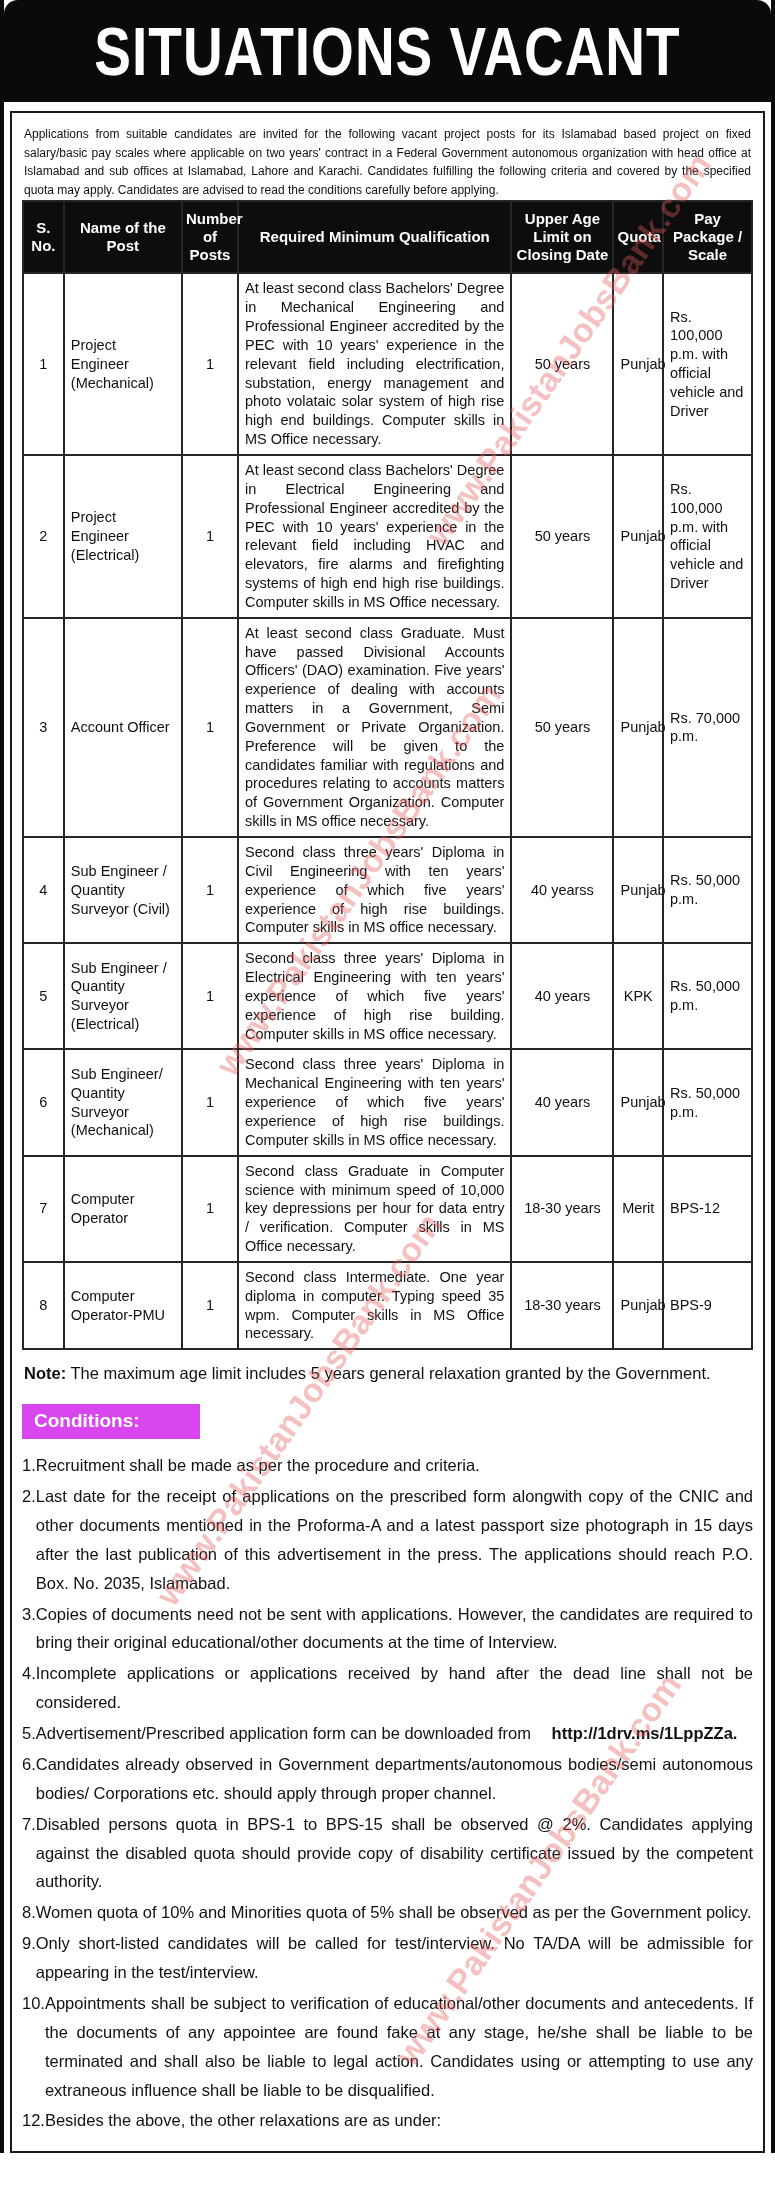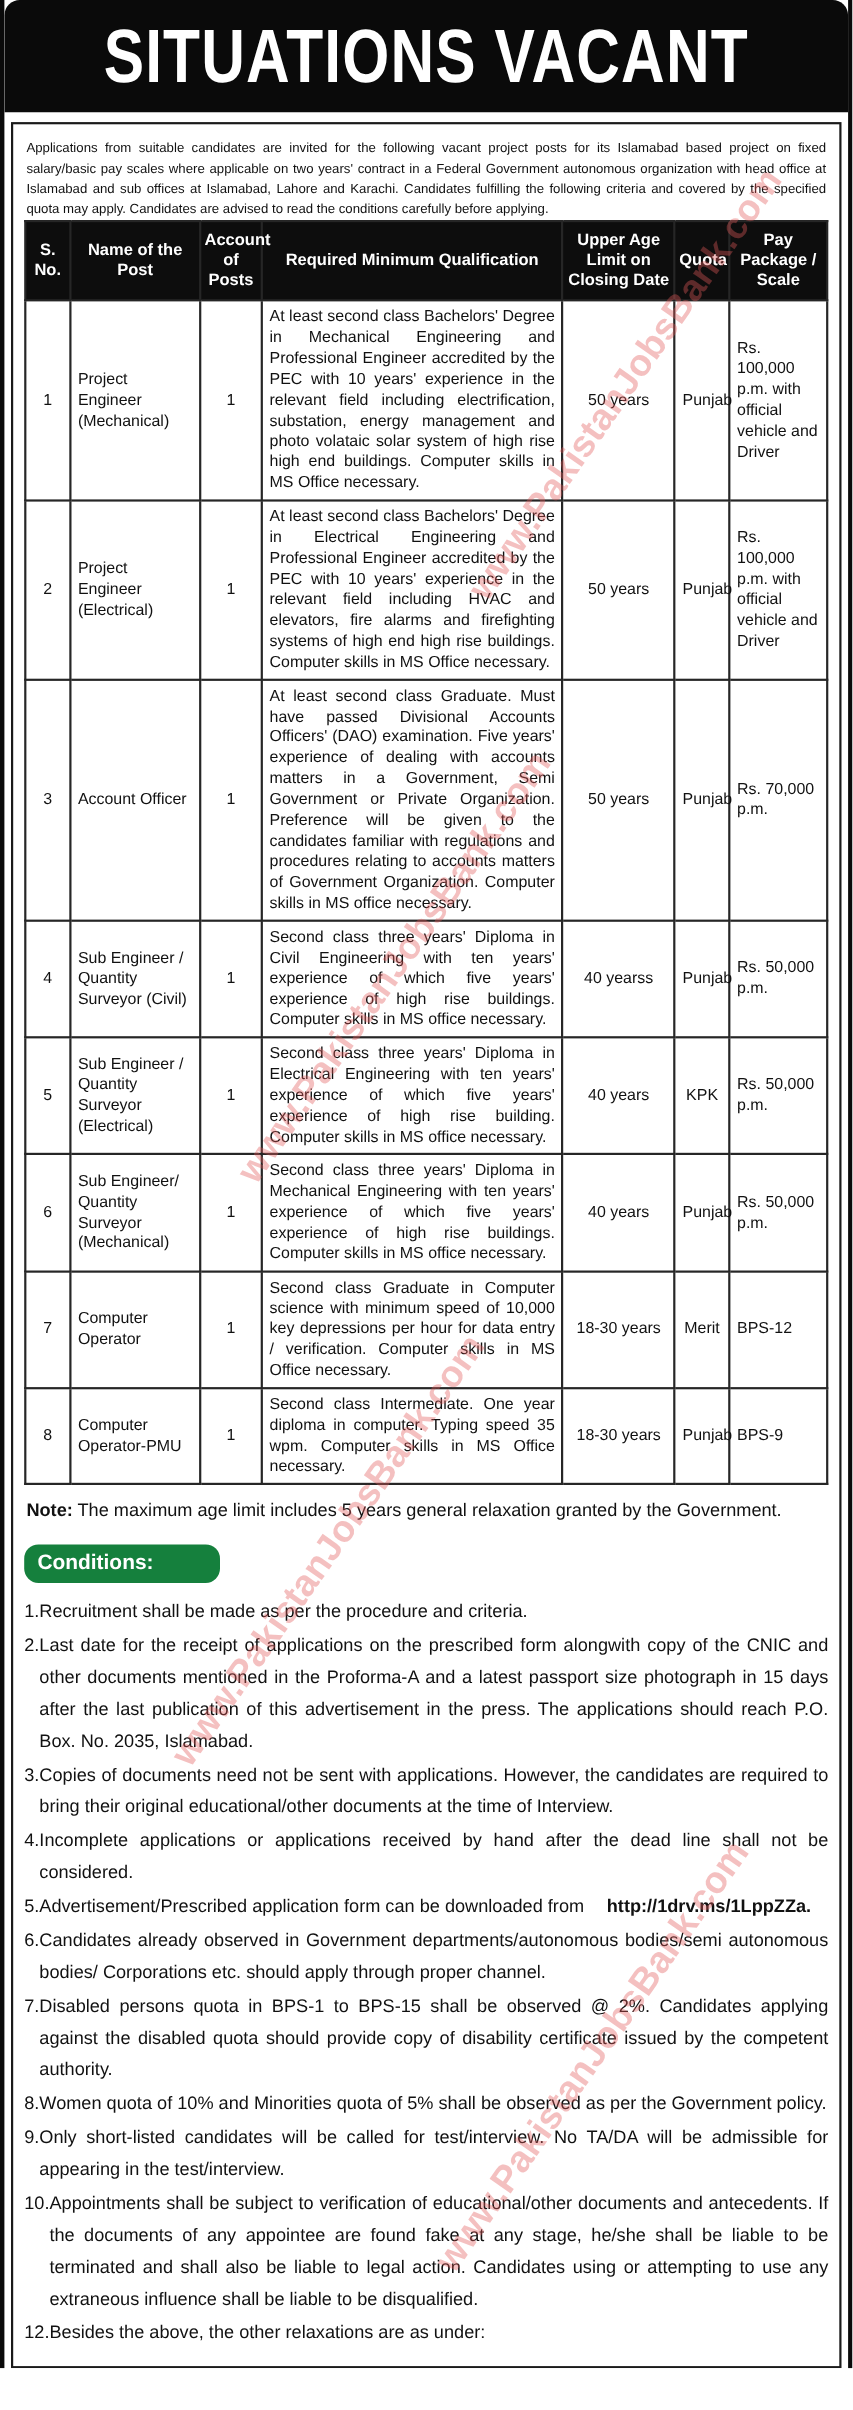--- a/index.html
+++ b/index.html
@@ -69,27 +69,26 @@
   .jobs-table td.age, .jobs-table td.quota { text-align: center; }
   .jobs-table td.qual { text-align: justify; }
   .jobs-table td.pay { text-align: left; }
   .jobs-table tr.bps td.pay { }
 
   .note-line { font-size: 16.5px; margin: 12px 2px 14px 2px; line-height: 1.45; }
   .note-line b { font-weight: bold; text-align: center; }
 
   .conditions-label {
     display: inline-block;
-    background: #15803d;
+    background: #d946ef;
     color: #fff;
     font-weight: bold;
     font-size: 19px;
     padding: 6px 60px 7px 12px;
     margin: 4px 0 10px 0;
-    border-radius: 13px;
   }
 
   .cond { display: flex; font-size: 16.5px; line-height: 1.75; margin: 2px 0; }
   .cond .num { flex: none; }
   .cond .t { flex: 1; text-align: justify; }
   .cond .t b { font-weight: bold; padding-left: 16px; }
 
   .watermark {
     position: absolute;
     color: rgba(225, 90, 90, 0.38);
@@ -132,21 +131,21 @@
             <col class="c-posts">
             <col class="c-qual">
           <col class="c-age">
             <col class="c-quota">
             <col class="c-pay">
         </colgroup>
         <thead>
           <tr>
             <th>S. No.</th>
             <th>Name of the Post</th>
-            <th>Account of Posts</th>
+            <th>Number of Posts</th>
             <th>Required Minimum Qualification</th>
             <th>Upper Age Limit on Closing Date</th>
             <th>Quota</th>
             <th>Pay Package / Scale</th>
           </tr>
         </thead>
         <tbody>
           <tr>
             <td class="sno">1</td>
             <td>Project Engineer (Mechanical)</td>

